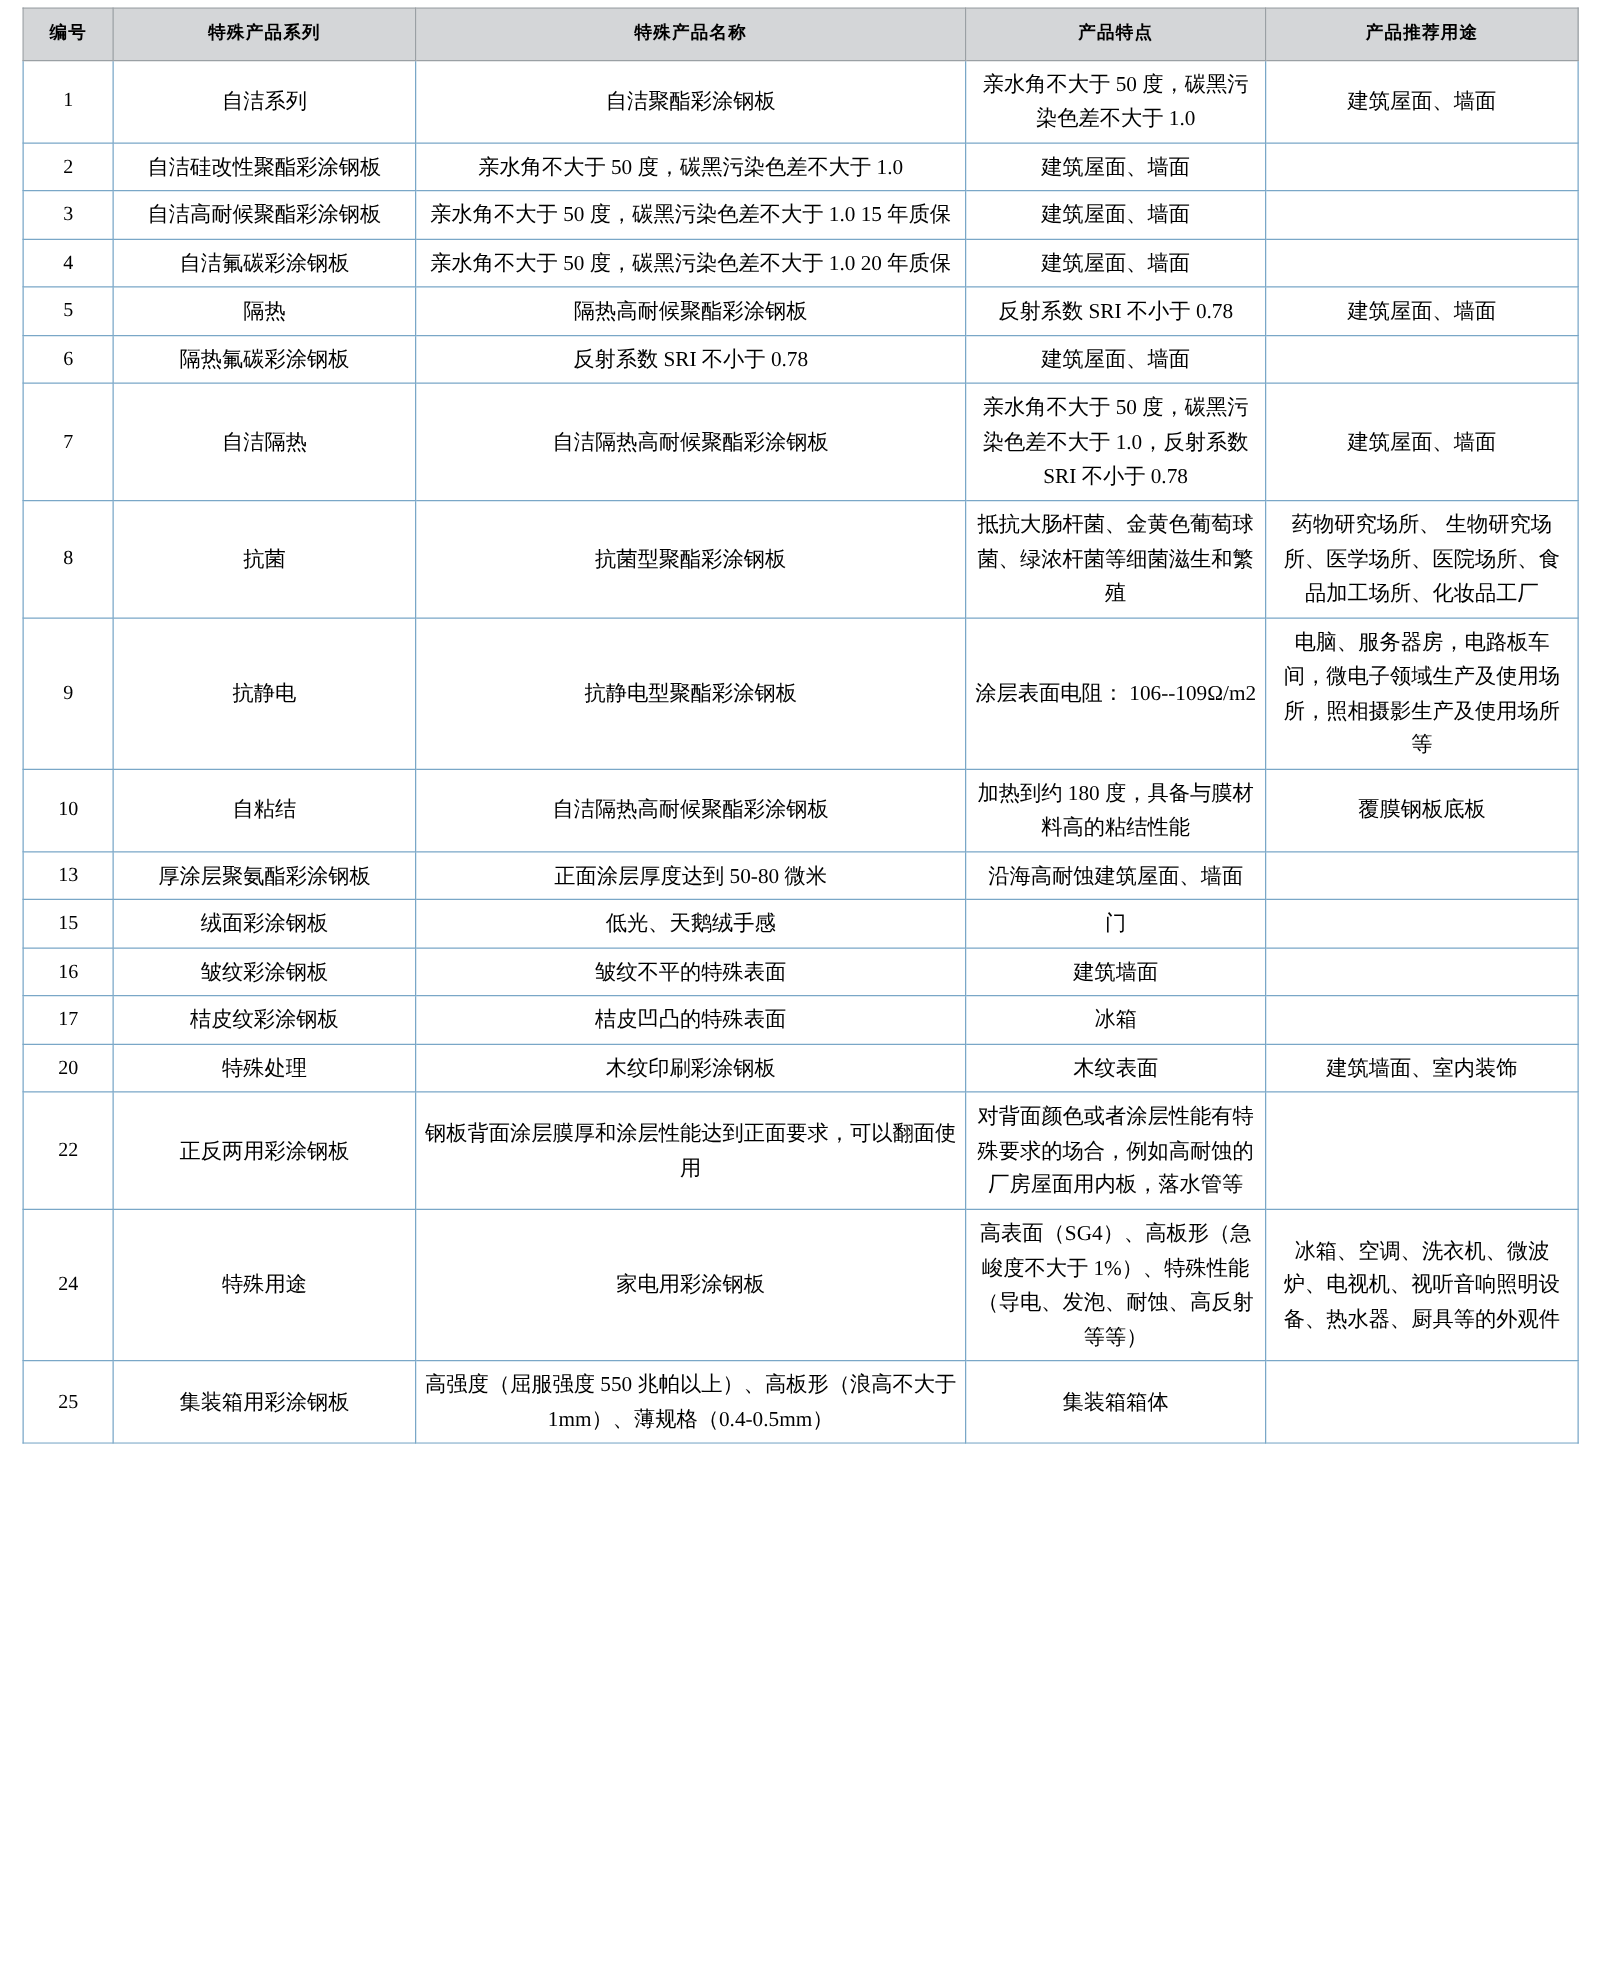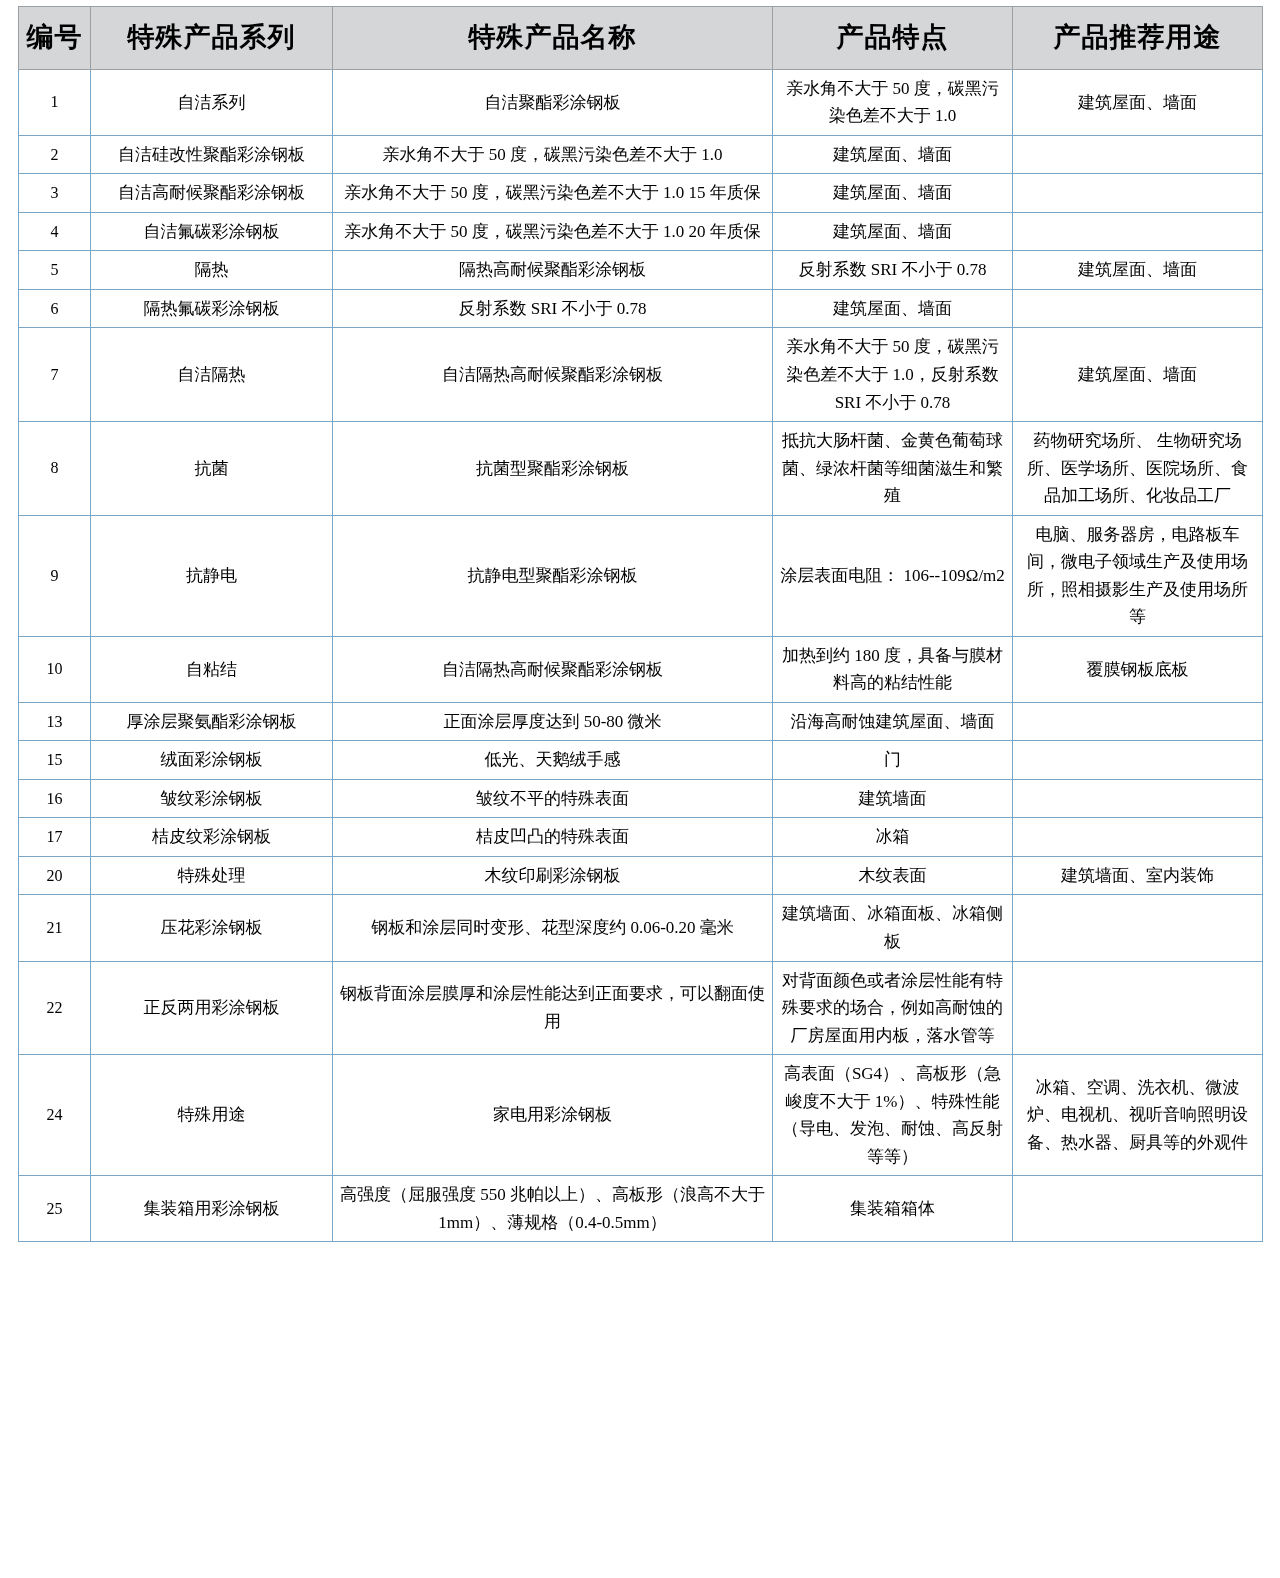--- a/index.html
+++ b/index.html
@@ -33,21 +33,21 @@
     text-align: center;
     vertical-align: middle;
     font-size: 17px;
     line-height: 1.62;
     padding: 5px 6px;
     word-break: break-word;
   }
   table.spec thead th {
     background: #d4d6d8;
     font-weight: bold;
-    font-size: 27px;
+    font-size: 14px;
     letter-spacing: 1px;
     padding: 9px 6px;
     border-color: #9aa0a4;
   }
   table.spec tbody td.num {
     font-size: 16px;
   }
   .blank { background: #fff; }
 </style>
 </head>
@@ -174,27 +174,20 @@
           <td class="blank">&nbsp;</td>
         </tr>
         <tr>
           <td class="num">20</td>
           <td>特殊处理</td>
           <td>木纹印刷彩涂钢板</td>
           <td>木纹表面</td>
           <td>建筑墙面、室内装饰</td>
         </tr>
         <tr>
-          <td class="num">21</td>
-          <td>压花彩涂钢板</td>
-          <td>钢板和涂层同时变形、花型深度约 0.06-0.20 毫米</td>
-          <td>建筑墙面、冰箱面板、冰箱侧板</td>
-          <td class="blank">&nbsp;</td>
-        </tr>
-        <tr>
           <td class="num">22</td>
           <td>正反两用彩涂钢板</td>
           <td>钢板背面涂层膜厚和涂层性能达到正面要求，可以翻面使用</td>
           <td>对背面颜色或者涂层性能有特殊要求的场合，例如高耐蚀的厂房屋面用内板，落水管等</td>
           <td class="blank">&nbsp;</td>
         </tr>
         <tr>
           <td class="num">24</td>
           <td>特殊用途</td>
           <td>家电用彩涂钢板</td>

